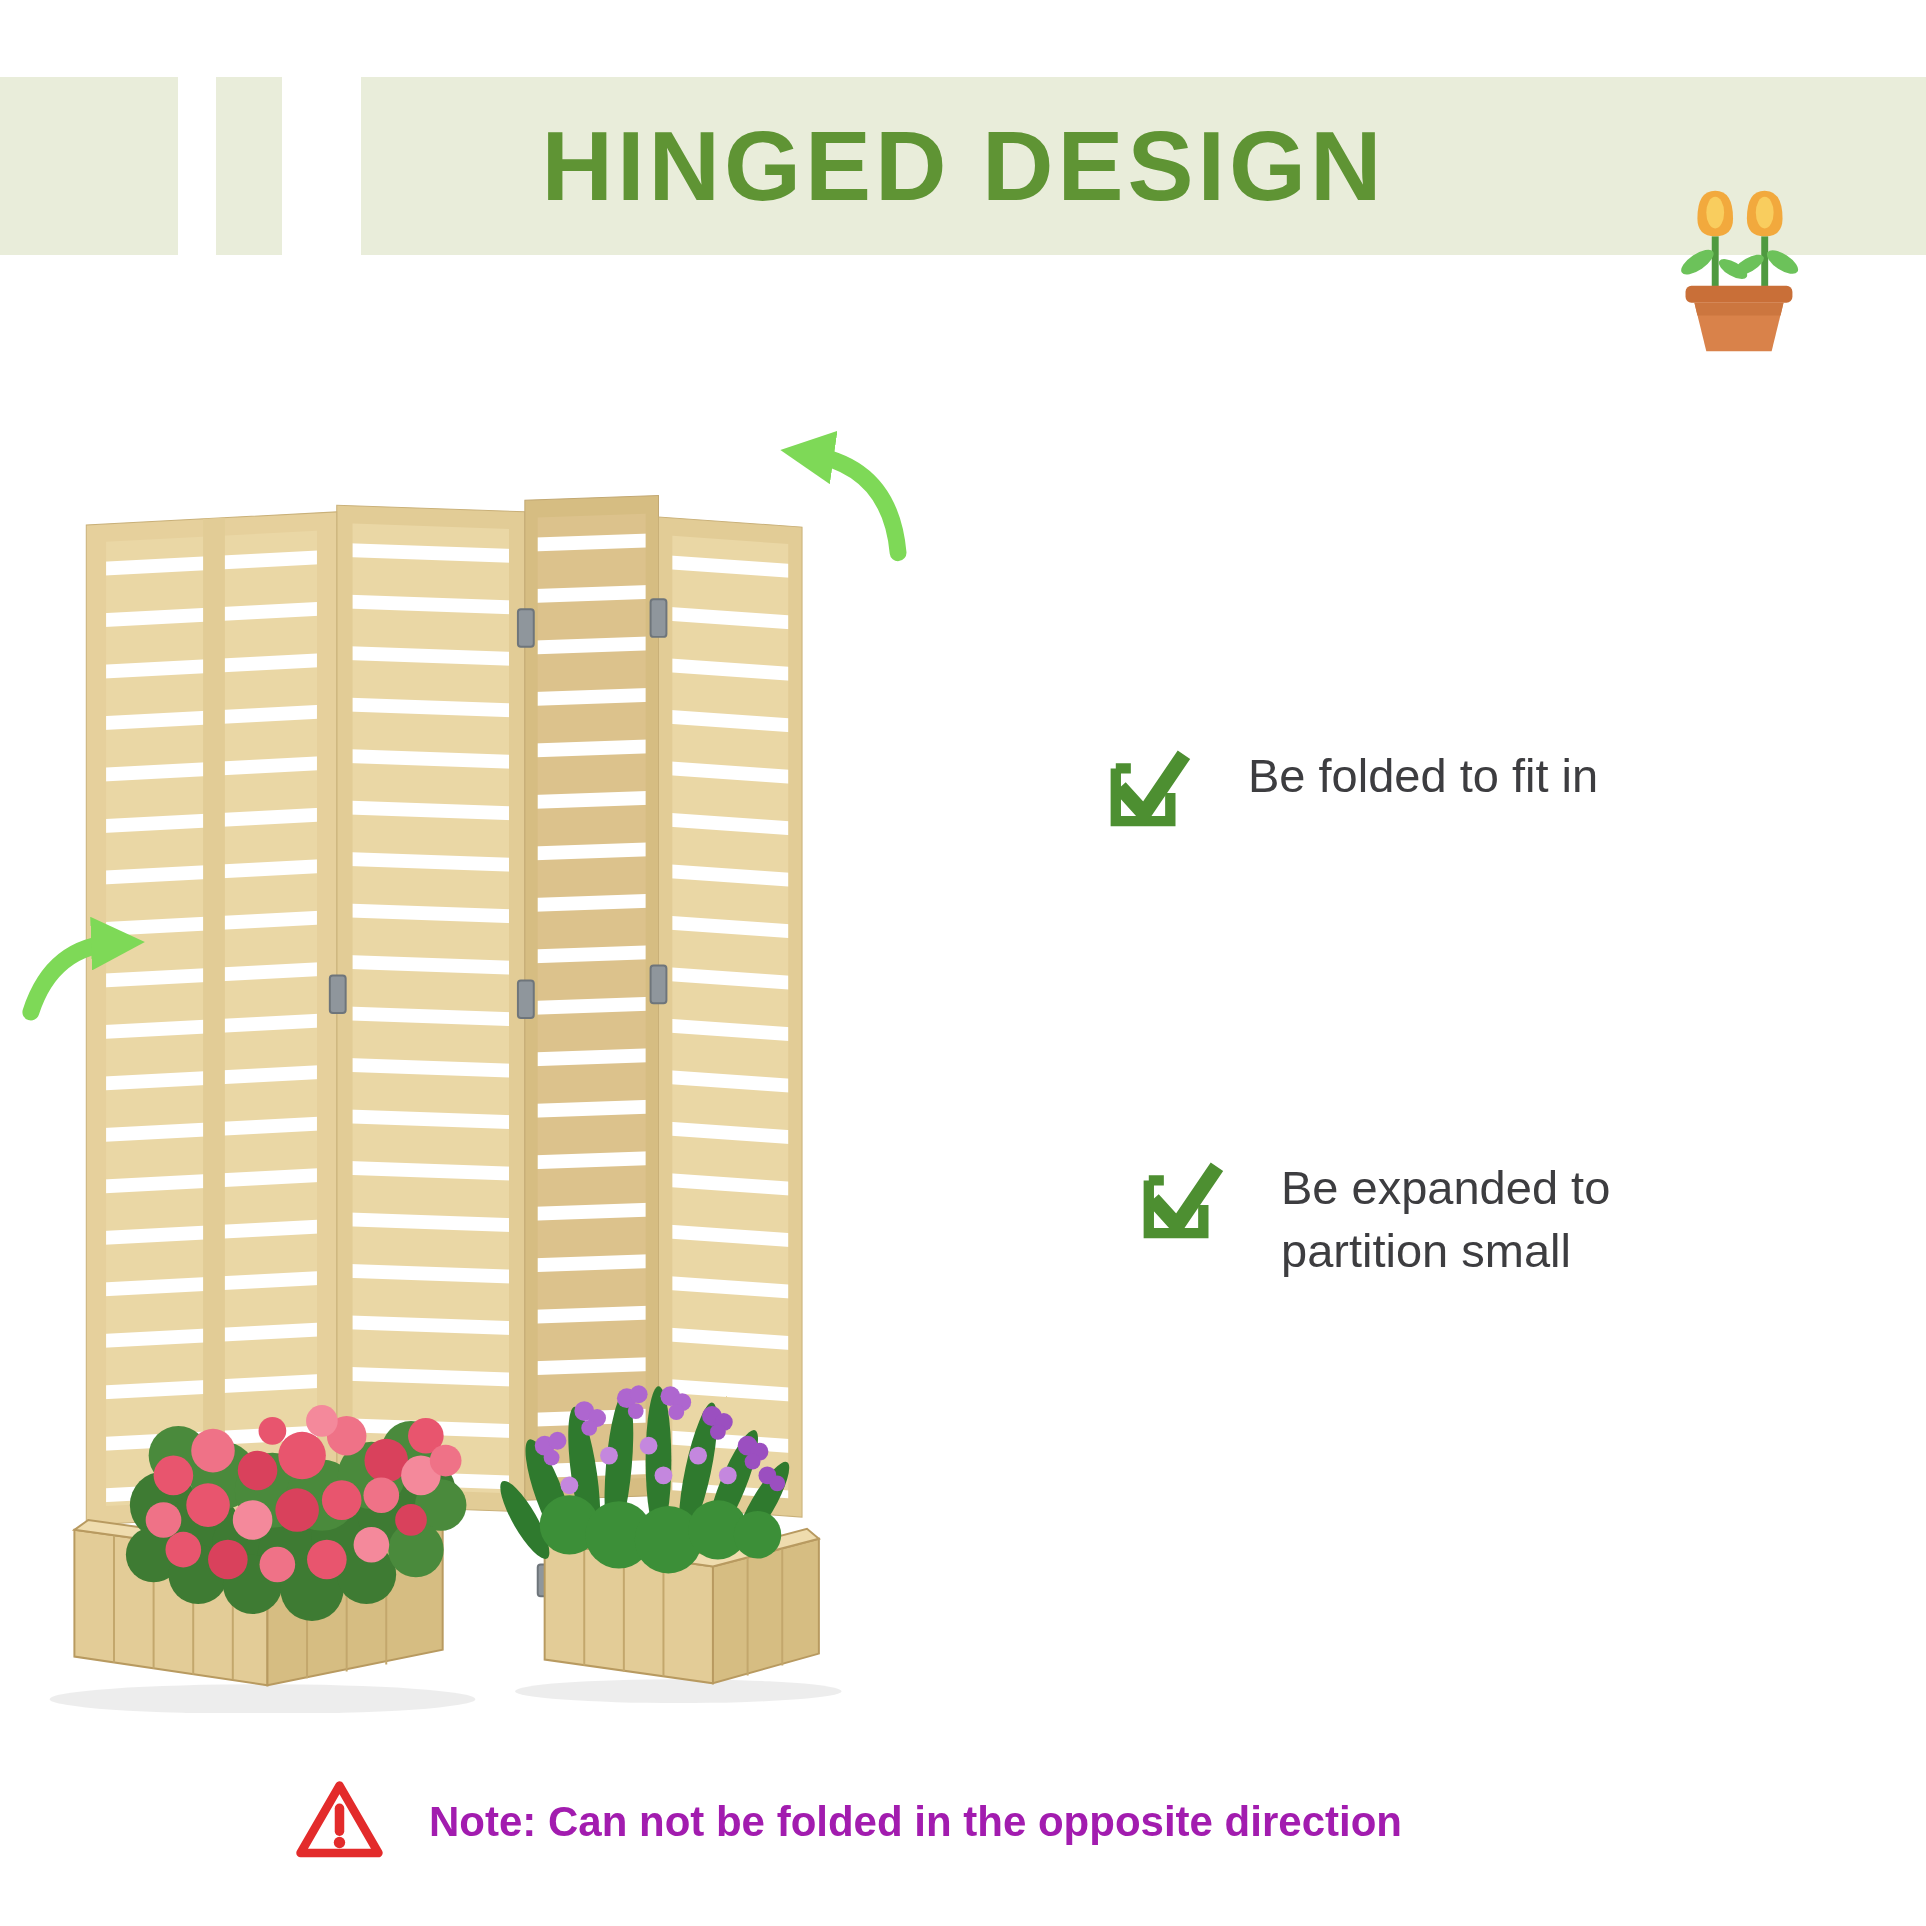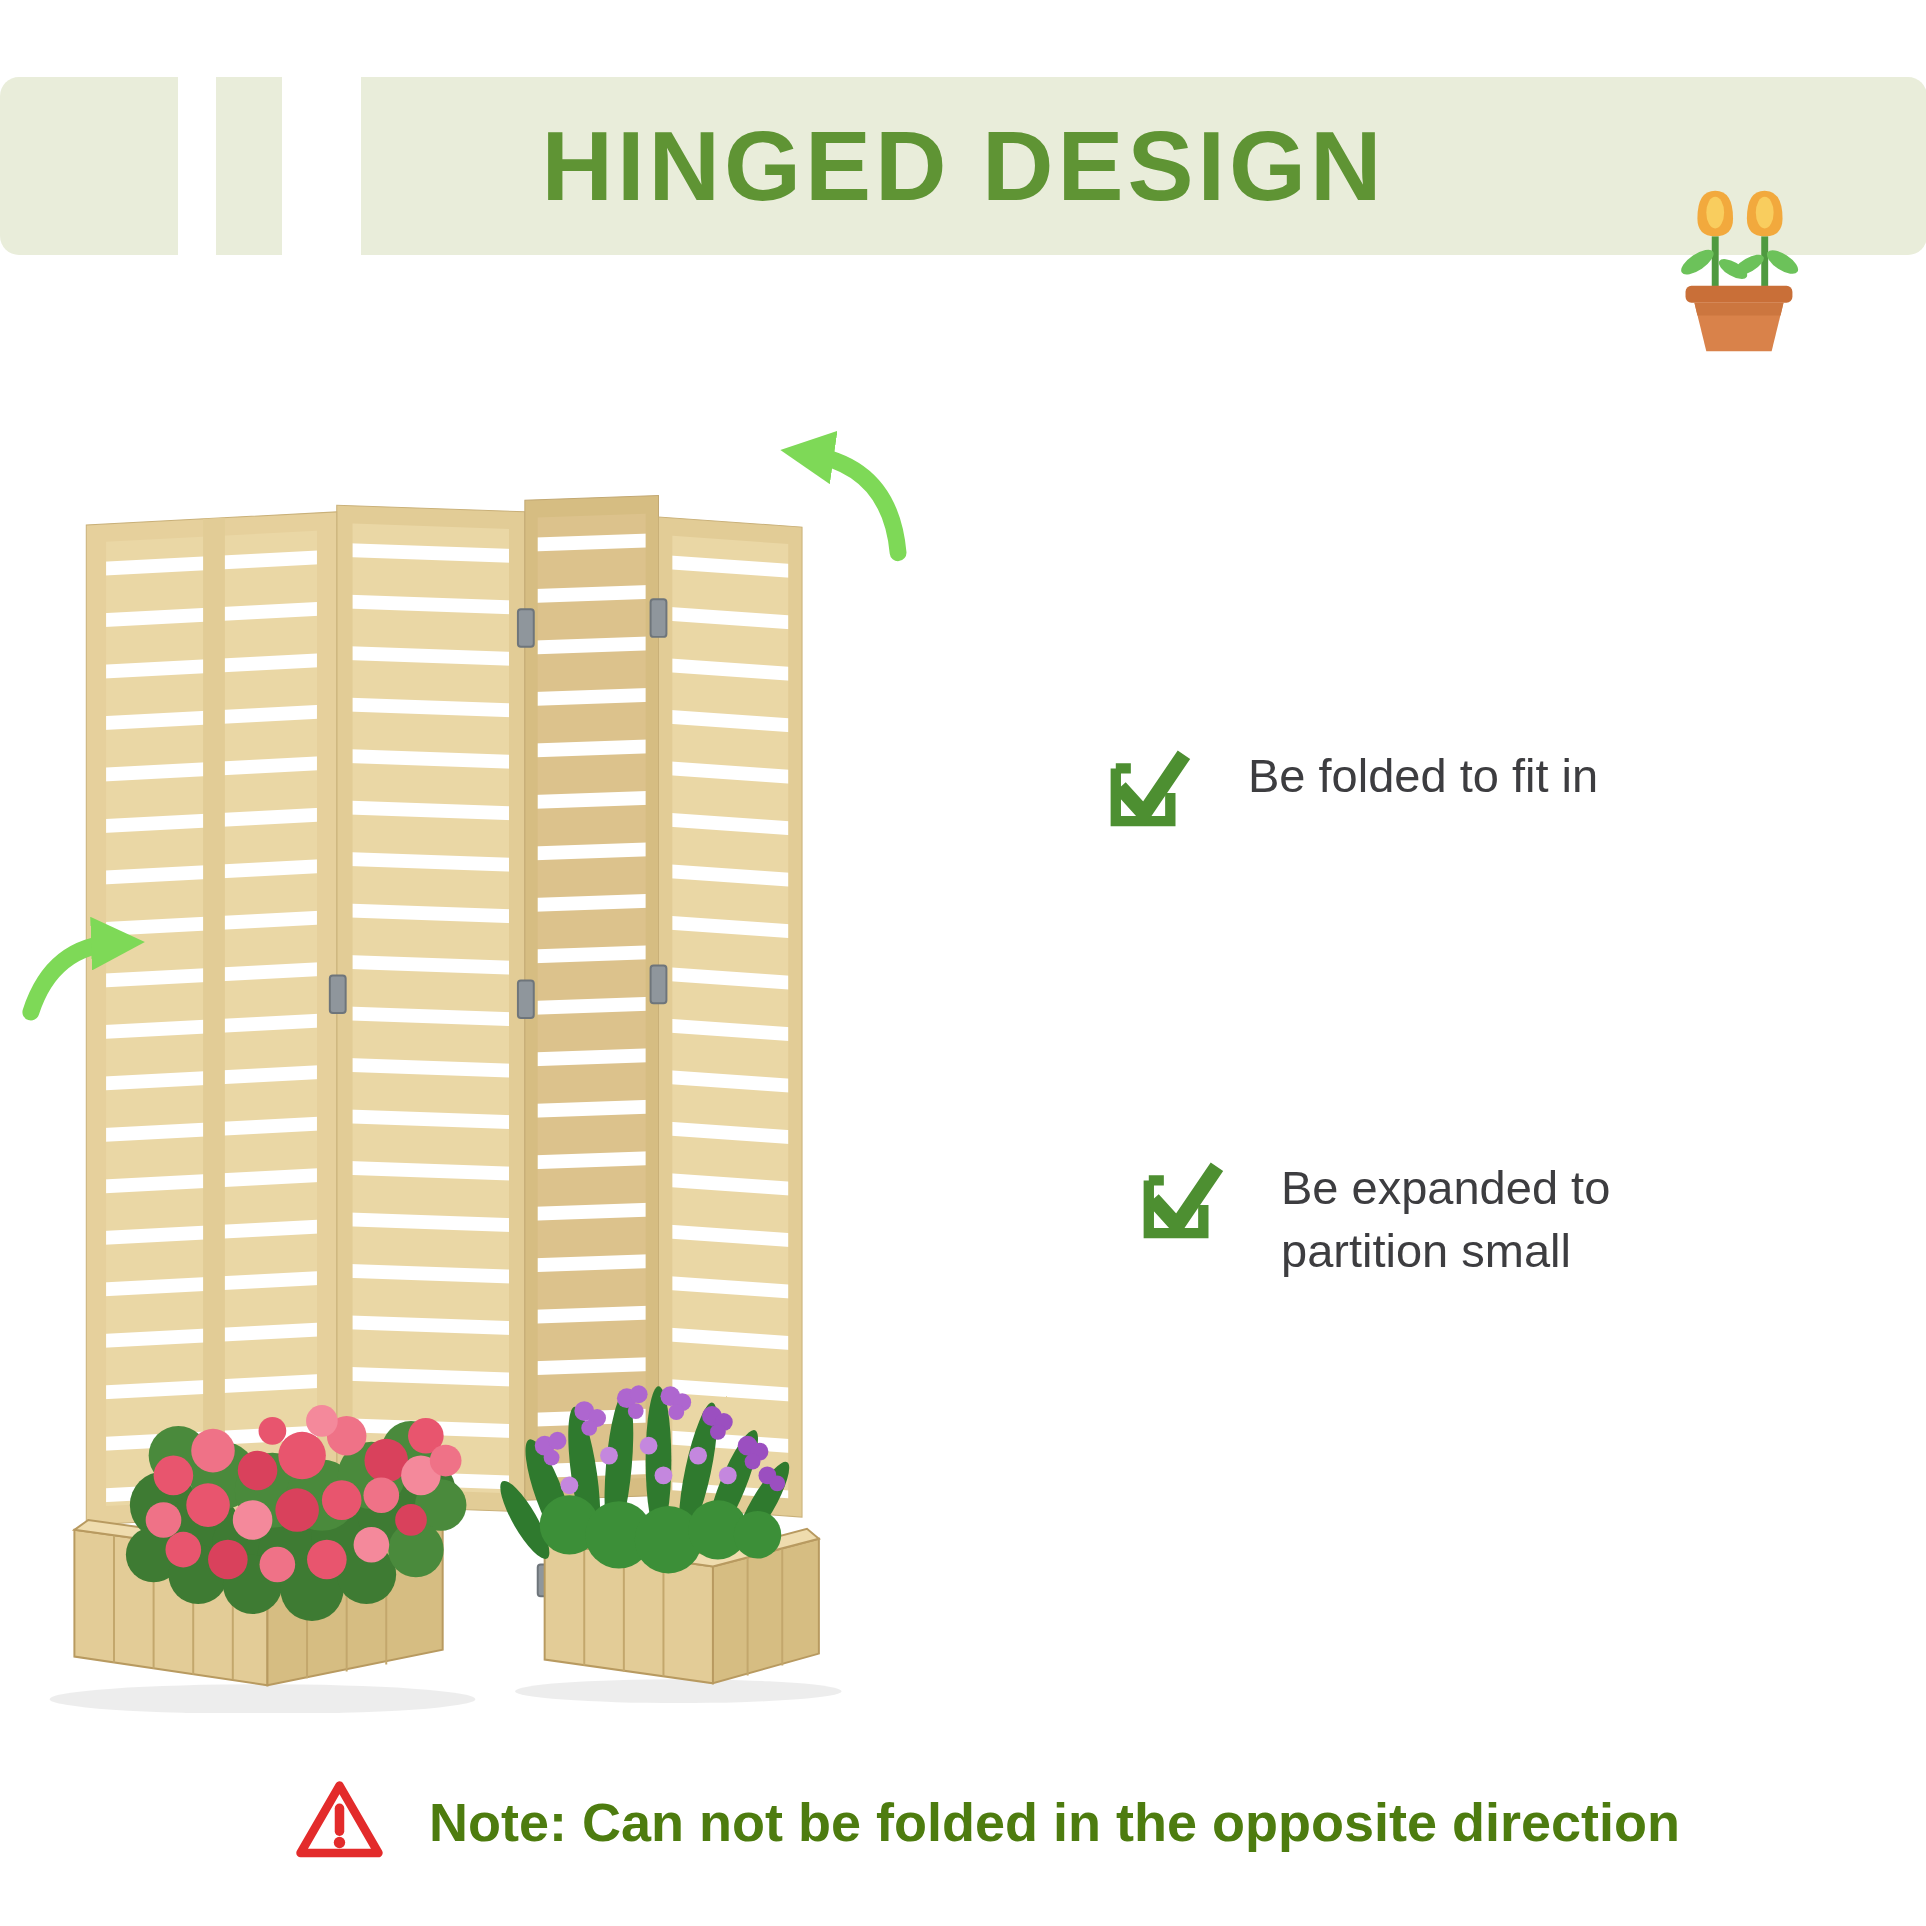--- a/index.html
+++ b/index.html
@@ -1,21 +1,21 @@
 <!DOCTYPE html>
 <html><head>
 <meta charset="utf-8">
 <style>
   html,body{margin:0;padding:0;background:#ffffff;}
   .page{
     position:relative;width:1927px;height:1927px;background:#ffffff;
     font-family:"Liberation Sans",sans-serif;overflow:hidden;
   }
   
-  .banner{position:absolute;left:0;top:77px;width:100%;height:178px;background:#e9edda;border-radius:19px;}
+  .banner{position:absolute;left:0;top:77px;width:100%;height:178px;background:#e9edda;}
   .stripe{position:absolute;top:0;height:100%;background:#ffffff;}
   .stripe1{left:178px;width:38px;}
   .stripe2{left:282px;width:79px;}
   .banner h1{
     position:absolute;left:0;right:0;top:50%;transform:translateY(-50%);
     margin:0;text-align:center;font-size:99px;font-weight:700;
     color:#5f9434;letter-spacing:4px;
   }
   .plant-icon{position:absolute;left:1638px;top:94px;width:198px;height:193px;}
   
@@ -24,21 +24,21 @@
   
   .feature{position:absolute;display:flex;align-items:flex-start;gap:57px;}
   .f1{left:1097px;top:744px;}
   .f2{left:1130px;top:1156px;}
   .check-icon{width:94px;height:94px;flex:none;}
   .feature-text{font-size:47px;line-height:1.35;color:#3d3d40;font-weight:500;}
   .feature-text .line{display:block;}
   
   .note{position:absolute;left:292px;top:1777px;display:flex;align-items:center;gap:42px;}
   .warn-icon{width:95px;height:89px;flex:none;}
-  .note-text{font-size:54px;font-weight:700;color:#4d7c0f;}
+  .note-text{font-size:42px;font-weight:700;color:#a21caf;}
 </style>
 </head>
 <body>
 
 <div class="page">
 
   <header class="banner">
     <div class="stripe stripe1"></div>
     <div class="stripe stripe2"></div>
     <h1>HINGED DESIGN</h1>

